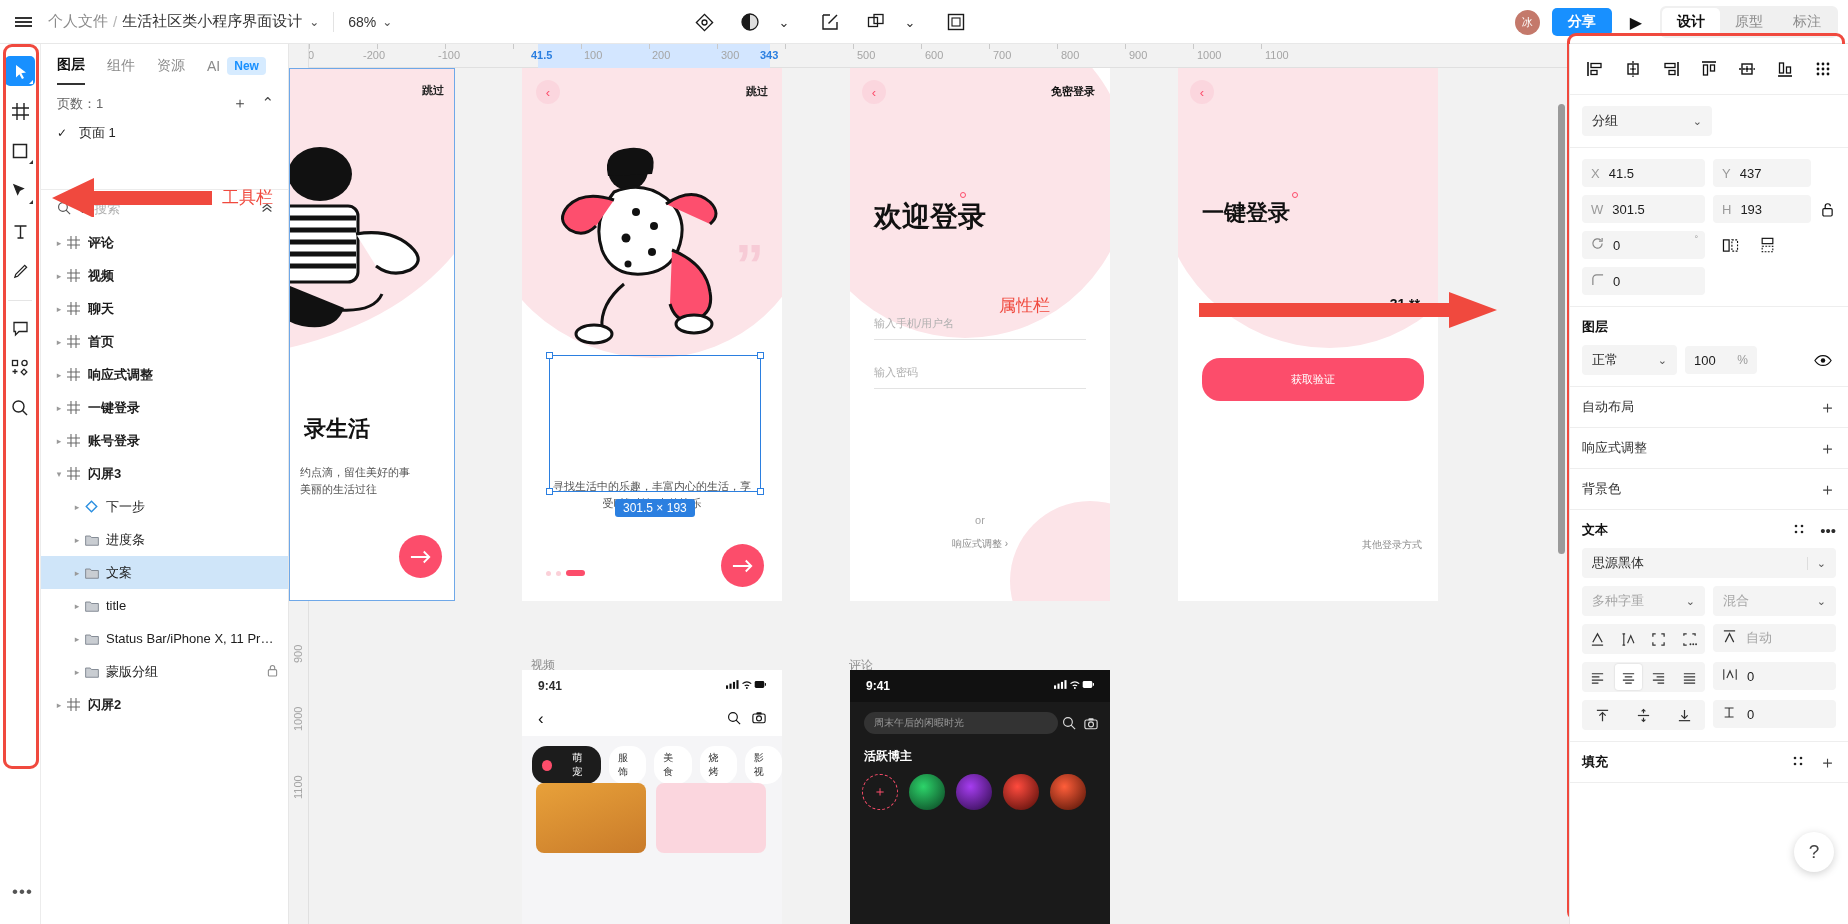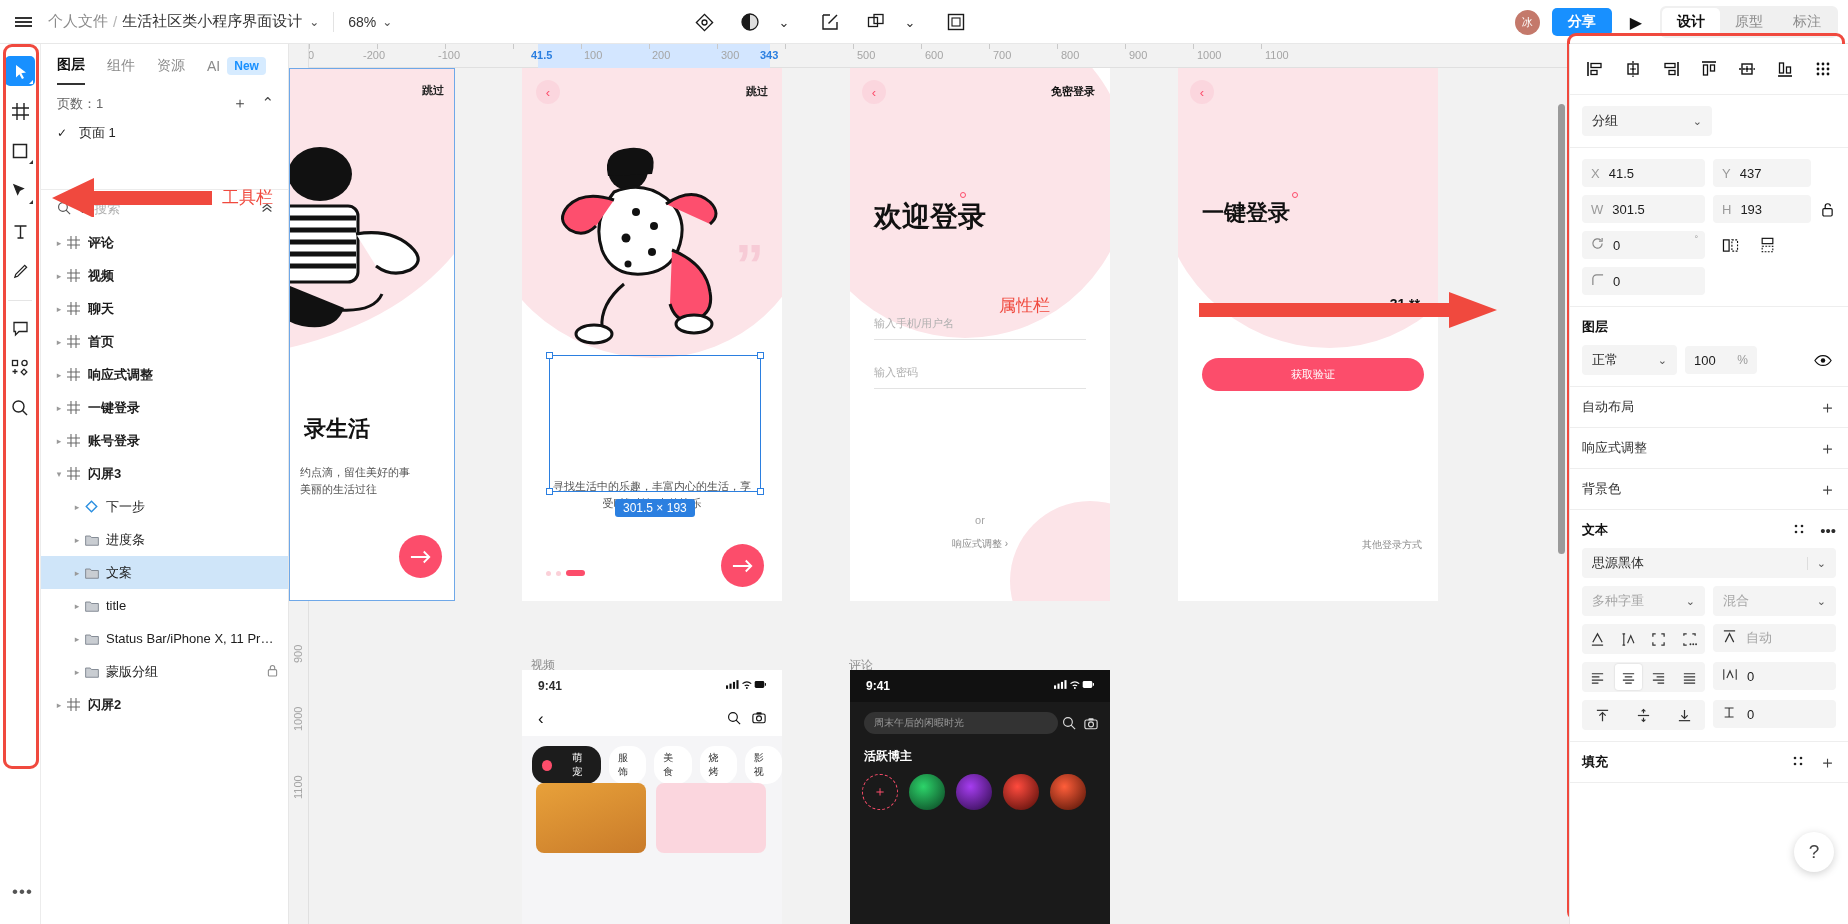--- a/index.html
+++ b/index.html
@@ -590,21 +590,21 @@
       <div style="position:absolute;left:0;right:0;top:446px;text-align:center;font-size:11px;color:#a5a5a5;">or</div>
       <div style="position:absolute;left:0;right:0;top:469px;text-align:center;font-size:10px;color:#8c8c8c;">响应式调整 ›</div>
     </div>
 
     <div class="art" style="left:889px; top:24px; width:260px; height:533px;">
       <div class="pinkblob" style="left:-20px;top:-50px;width:330px;height:330px;border-radius:0 0 60% 65%;"></div>
       <div style="position:absolute;left:12px;top:12px;width:24px;height:24px;border-radius:50%;background:#fbd6de;display:flex;align-items:center;justify-content:center;color:#fc4d6b;font-size:13px;">‹</div>
       <div class="title-cn" style="position:absolute;left:24px;top:130px;font-size:22px;">一键登录</div>
       <div style="position:absolute;left:114px;top:124px;width:6px;height:6px;border:1.4px solid #fc4d6b;border-radius:50%;"></div>
       <div style="position:absolute;right:18px;top:228px;font-size:14px;font-weight:bold;color:#111;">31 **</div>
-      <div style="position:absolute;left:24px;right:14px;top:290px;height:33px;border-radius:18px;background:#fc4d6b;display:flex;align-items:center;justify-content:center;font-size:11px;color:#fff;">获取验证</div>
+      <div style="position:absolute;left:24px;right:14px;top:290px;height:43px;border-radius:18px;background:#fc4d6b;display:flex;align-items:center;justify-content:center;font-size:11px;color:#fff;">获取验证</div>
       <div style="position:absolute;right:16px;top:470px;font-size:10px;color:#8c8c8c;">其他登录方式</div>
     </div>
 
     <div class="art-name" style="left:242px;top:613px">视频</div>
     <div class="art" style="left:233px; top:626px; width:260px; height:254px;">
       <div style="position:absolute;left:0;right:0;top:0;height:32px;display:flex;align-items:center;justify-content:space-between;padding:0 16px;font-size:12px;font-weight:bold;">
         <span>9:41</span>
         <span>
           <svg width="40" height="11" viewBox="0 0 46 12">
             <rect x="0" y="7" width="2.4" height="4" fill="#111"></rect>

